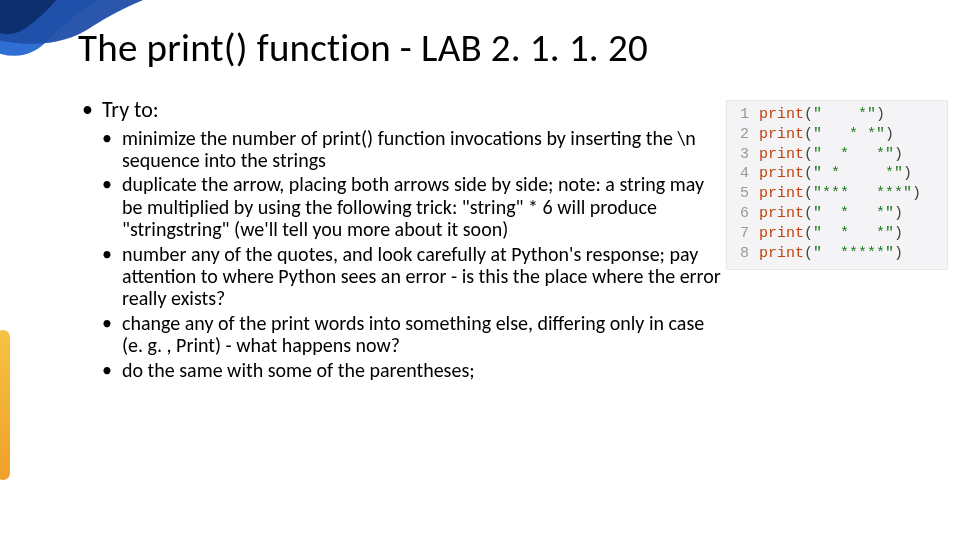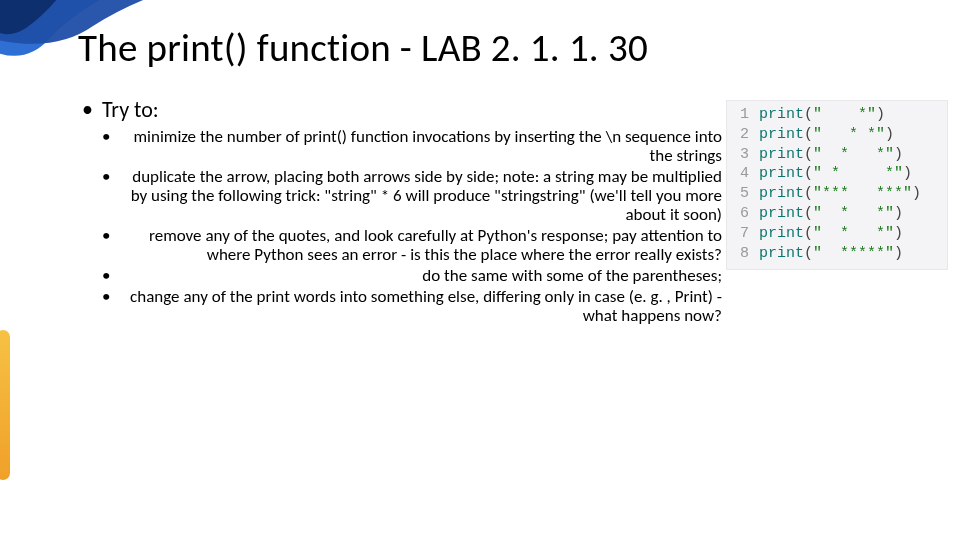--- a/index.html
+++ b/index.html
@@ -36,42 +36,42 @@
   }
   ul { list-style: none; }
   .lvl1 > li { position: relative; padding-left: 20px; margin-bottom: 6px; font-size: 22px; }
   .lvl1 > li::before {
     content: "•";
     position: absolute;
     left: 0;
     top: 0;
   }
   .lvl2 { margin-top: 4px; }
-  .lvl2 > li { position: relative; padding-left: 20px; margin-bottom: 2px; font-size: 17px; line-height: 1.12; text-align: right; }
+  .lvl2 > li { position: relative; padding-left: 20px; margin-bottom: 2px; font-size: 20px; line-height: 1.12; }
   .lvl2 > li::before {
     content: "•";
     position: absolute;
     left: 0;
     top: 0;
   }
   .code-box {
     position: absolute;
     top: 100px;
     right: 12px;
     width: 222px;
     background: #f4f4f6;
     border: 1px solid #e8e8ea;
     padding: 4px 6px 6px 6px;
     font-family: "Consolas", "Courier New", monospace;
     font-size: 15px;
     line-height: 1.32;
   }
   .code-row { white-space: pre; }
   .ln { color: #999; display: inline-block; width: 16px; text-align: right; margin-right: 10px; }
-  .fn { color: #0f766e; }
+  .fn { color: #c2410c; }
   .pn { color: #444; }
   .st { color: #1a7a1a; }
   .side-bar {
     position: absolute;
     left: -4px;
     bottom: 60px;
     width: 14px;
     height: 150px;
     border-radius: 8px;
     background: linear-gradient(180deg, #f6c244 0%, #f0a028 100%);
@@ -83,32 +83,32 @@
 <div class="slide">
 
   <svg class="corner-swoosh" viewBox="0 0 170 70">
     <path d="M0,0 L105,0 Q70,20 52,40 Q30,65 0,55 Z" fill="#2f6fd4"></path>
     <path d="M0,0 L150,0 Q120,12 95,28 Q58,54 0,42 Z" fill="#1f4ea8" opacity="0.95"></path>
     <path d="M0,0 L60,0 Q45,18 28,30 Q12,40 0,34 Z" fill="#0e2f6e"></path>
   </svg>
 
   <div class="side-bar"></div>
 
-  <h1 class="title">The print() function - LAB 2. 1. 1. 30</h1>
+  <h1 class="title">The print() function - LAB 2. 1. 1. 20</h1>
 
   <div class="content">
     <ul class="lvl1">
       <li>
         <span>Try to:</span>
         <ul class="lvl2">
           <li>minimize the number of print() function invocations by inserting the \n sequence into the strings</li>
           <li>duplicate the arrow, placing both arrows side by side; note: a string may be multiplied by using the following trick: "string" * 6 will produce "stringstring" (we'll tell you more about it soon)</li>
-          <li>remove any of the quotes, and look carefully at Python's response; pay attention to where Python sees an error - is this the place where the error really exists?</li>
+          <li>number any of the quotes, and look carefully at Python's response; pay attention to where Python sees an error - is this the place where the error really exists?</li>
+          <li>change any of the print words into something else, differing only in case (e. g. , Print) - what happens now?</li>
           <li>do the same with some of the parentheses;</li>
-          <li>change any of the print words into something else, differing only in case (e. g. , Print) - what happens now?</li>
         </ul>
       </li>
     </ul>
   </div>
 
   <div class="code-box">
     <div class="code-row"><span class="ln">1</span><span class="fn">print</span><span class="pn">(</span><span class="st">"    *"</span><span class="pn">)</span></div>
     <div class="code-row"><span class="ln">2</span><span class="fn">print</span><span class="pn">(</span><span class="st">"   * *"</span><span class="pn">)</span></div>
     <div class="code-row"><span class="ln">3</span><span class="fn">print</span><span class="pn">(</span><span class="st">"  *   *"</span><span class="pn">)</span></div>
     <div class="code-row"><span class="ln">4</span><span class="fn">print</span><span class="pn">(</span><span class="st">" *     *"</span><span class="pn">)</span></div>

